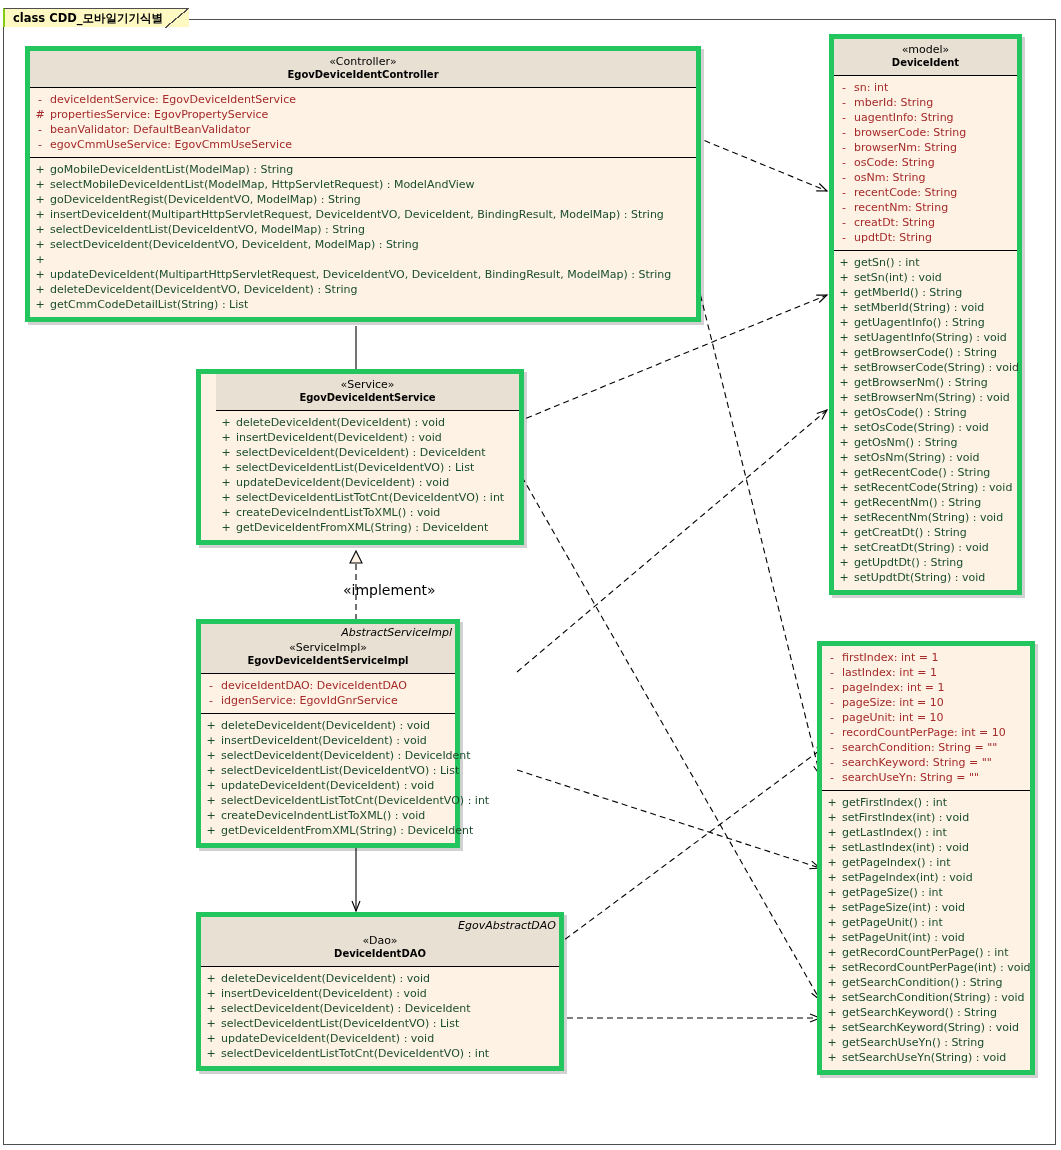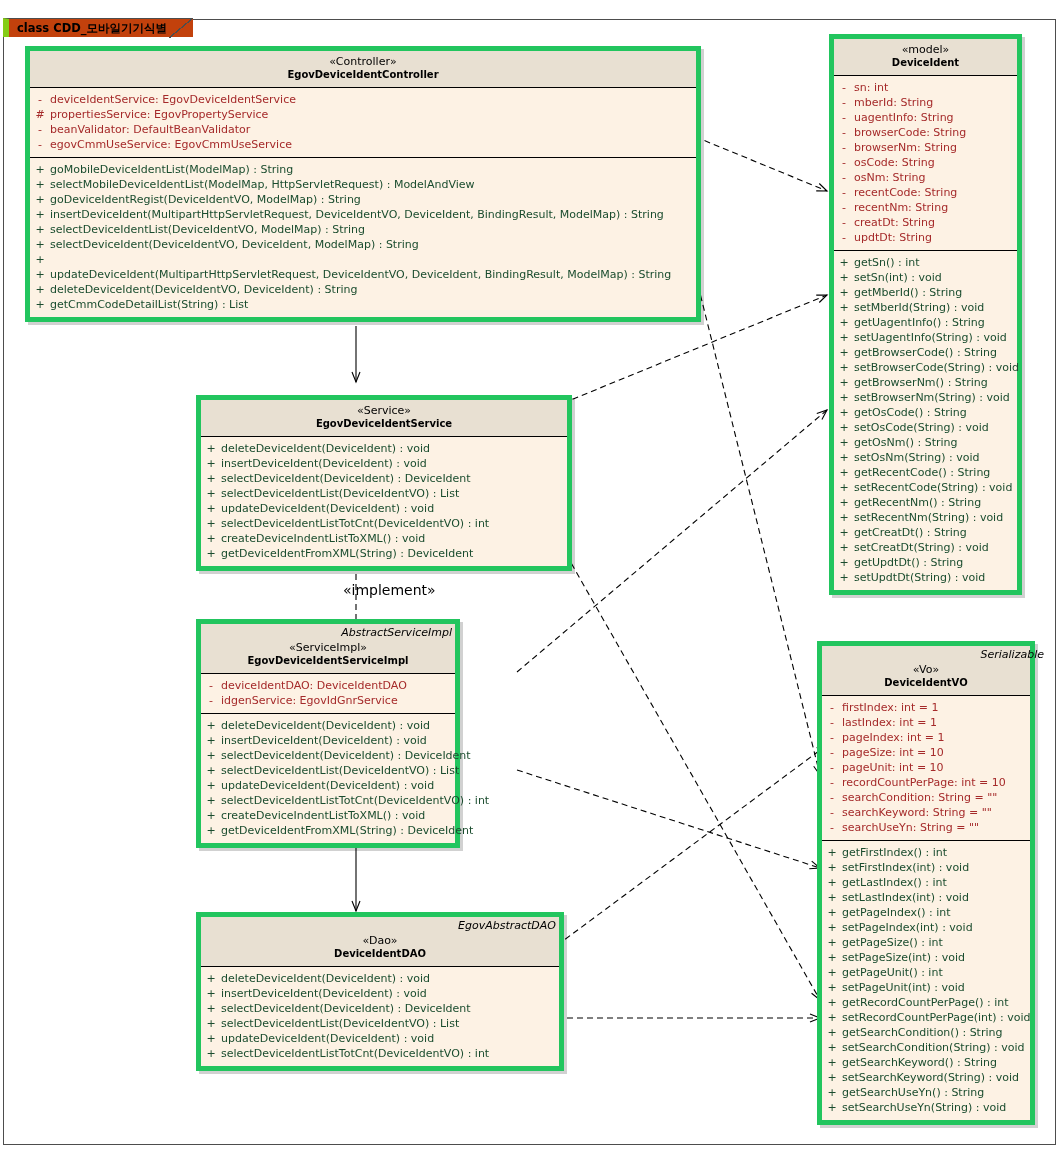--- a/index.html
+++ b/index.html
@@ -25,26 +25,26 @@
     width: 1053px;
     height: 1126px;
     border: 1px solid #4d4d4d;
     box-sizing: border-box;
     background: #ffffff;
   }
   
   #tab {
     position: absolute;
     left: 3px;
-    top: 18px;
+    top: 8px;
     height: 19px;
     box-sizing: border-box;
-    background: #c2410c;
+    background: #fef9c3;
     border-top: 1px solid #4d4d4d;
-    border-left: 6px solid #84cc16;
+    border-left: 2px solid #84cc16;
     padding: 1px 26px 0 8px;
     font-size: 11.5px;
     font-weight: bold;
     color: #000000;
     line-height: 17px;
     white-space: nowrap;
     z-index: 6;
   }
   #tab::after {
     content: "";
@@ -266,21 +266,21 @@
           <span class="vis">+</span>
           <span class="txt">deleteDeviceIdent(DeviceIdentVO, DeviceIdent) : String</span>
         </div>
         <div class="memberrow op">
           <span class="vis">+</span>
           <span class="txt">getCmmCodeDetailList(String) : List</span>
         </div>
       </div>
   </div>
 
-  <div class="uml" id="cls-service" style="left:196px; top:395px; width:376px;">
+  <div class="uml" id="cls-service" style="left:196px; top:369px; width:328px;padding-left:15px;">
     <div class="hdr">
       <div class="stereo">«Service»</div>
       <div class="cname">EgovDeviceIdentService</div>
     </div>
     <div class="compartment">
         <div class="memberrow op">
           <span class="vis">+</span>
           <span class="txt">deleteDeviceIdent(DeviceIdent) : void</span>
         </div>
         <div class="memberrow op">
@@ -537,25 +537,20 @@
           <span class="txt">getUpdtDt() : String</span>
         </div>
         <div class="memberrow op">
           <span class="vis">+</span>
           <span class="txt">setUpdtDt(String) : void</span>
         </div>
       </div>
   </div>
 
   <div class="uml" id="cls-vo" style="left:817px; top:641px; width:218px;">
-    <div class="hdr">
-      <div class="parent overflow">Serializable</div>
-      <div class="stereo" style="margin-top:13px;">«Vo»</div>
-      <div class="cname">DeviceIdentVO</div>
-    </div>
     <div class="compartment">
         <div class="memberrow attr">
           <span class="vis">-</span>
           <span class="txt">firstIndex:  int = 1</span>
         </div>
         <div class="memberrow attr">
           <span class="vis">-</span>
           <span class="txt">lastIndex:  int = 1</span>
         </div>
         <div class="memberrow attr">

